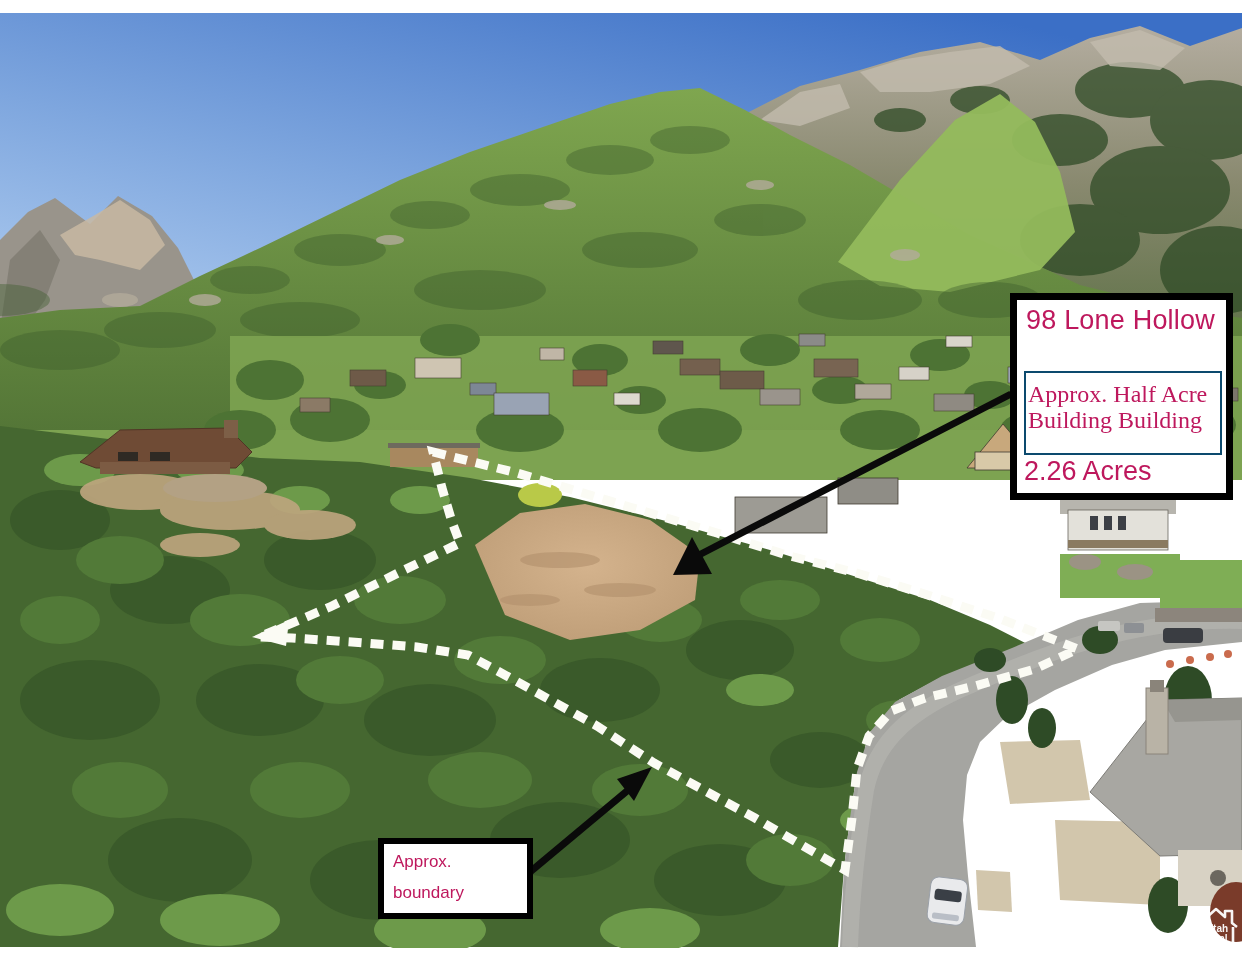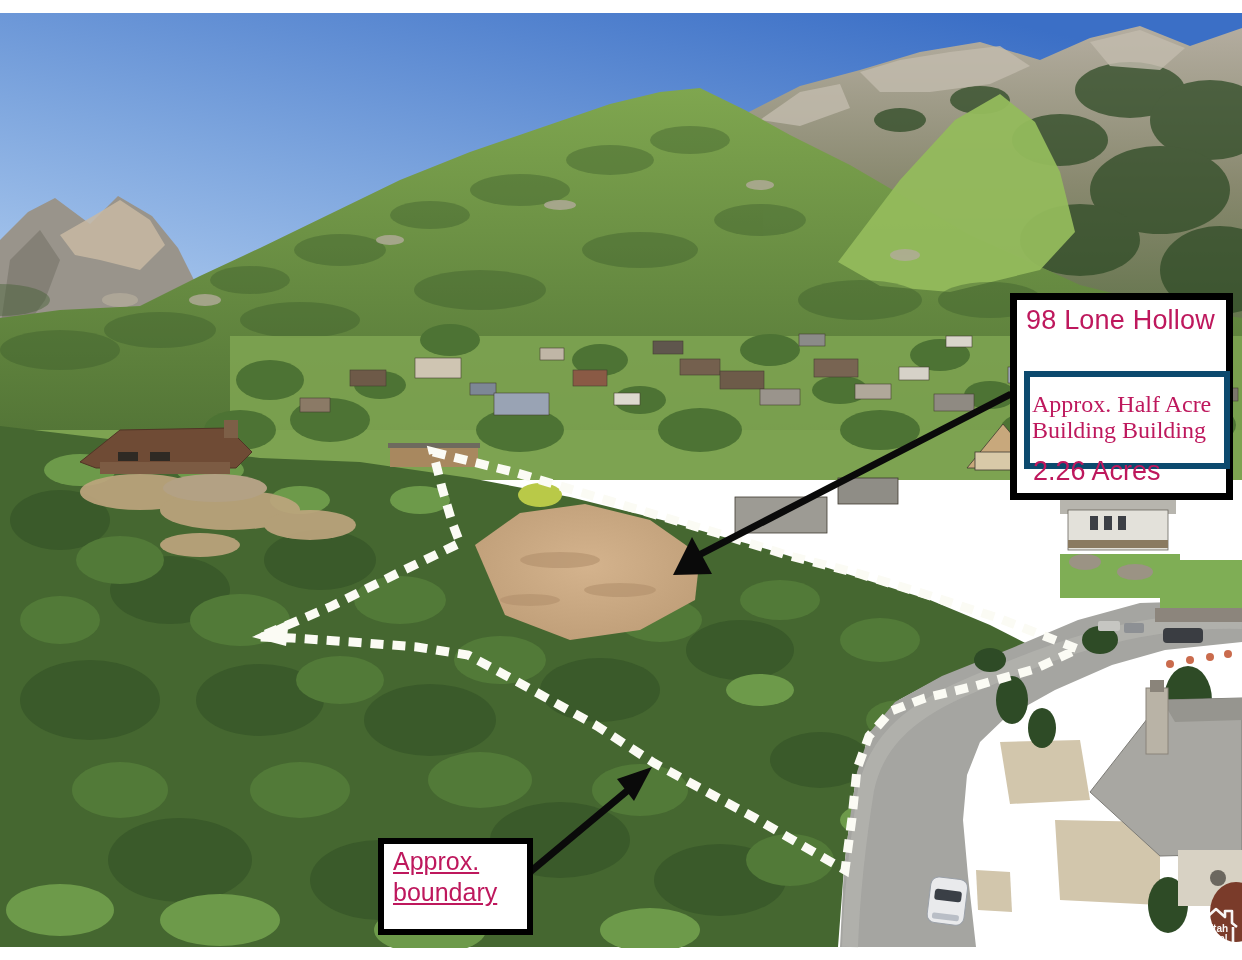--- a/index.html
+++ b/index.html
@@ -3,27 +3,27 @@
 <meta charset="utf-8">
 <style>
   html,body{margin:0;padding:0;background:#ffffff;}
   .stage{position:relative;width:1242px;height:960px;background:#ffffff;overflow:hidden;
          font-family:"Liberation Sans",sans-serif;color:#be185d;}
   .photo-svg{position:absolute;left:0;top:0;}
   
   .info-box{position:absolute;left:1010px;top:293px;width:209px;height:193px;
             background:#ffffff;border:7px solid #000;}
   .info-title{position:absolute;left:9px;top:5px;font-size:27px;letter-spacing:.2px;white-space:nowrap;}
-  .envelope-box{position:absolute;left:7px;top:71px;width:192px;height:72px;border:6px solid #0c4a6e;
-                font-family:"Liberation Serif",serif;font-size:24px;line-height:26px;padding:14px 0 0 2px;}
+  .envelope-box{position:absolute;left:7px;top:71px;width:192px;height:72px;border:2px solid #0c4a6e;
+                font-family:"Liberation Serif",serif;font-size:24px;line-height:26px;padding:8px 0 0 2px;}
   .envelope-box div{white-space:nowrap;}
-  .acreage{position:absolute;left:16px;bottom:6px;font-size:27px;white-space:nowrap;}
+  .acreage{position:absolute;left:7px;bottom:6px;font-size:27px;white-space:nowrap;}
   
   .boundary-box{position:absolute;left:378px;top:838px;width:134px;height:67px;background:#ffffff;
-                border:6px solid #000;font-size:25px;line-height:31px;padding:2px 0 16px 9px;text-decoration:underline;}
+                border:6px solid #000;font-size:17px;line-height:31px;padding:2px 0 0 9px;}
   .boundary-box div{white-space:nowrap;}
   
   .logo{position:absolute;left:1192px;top:904px;opacity:.95;}
 </style>
 </head>
 <body>
 
 <div class="stage">
 
   <svg class="photo-svg" width="1242" height="960" viewBox="0 0 1242 960">

